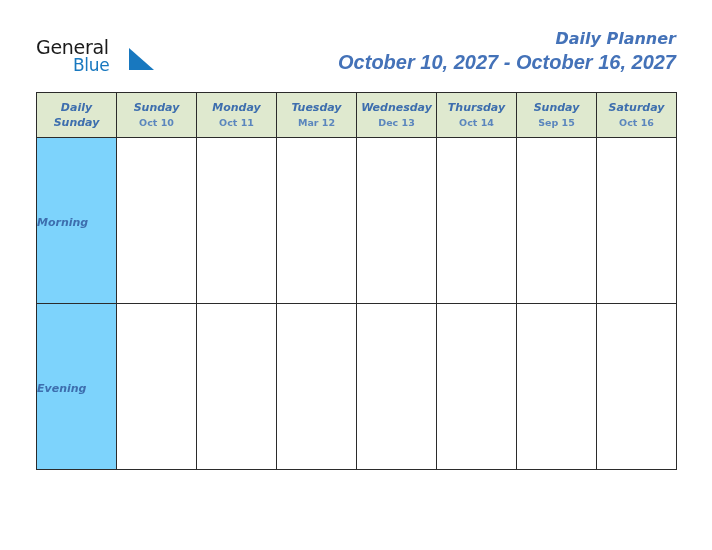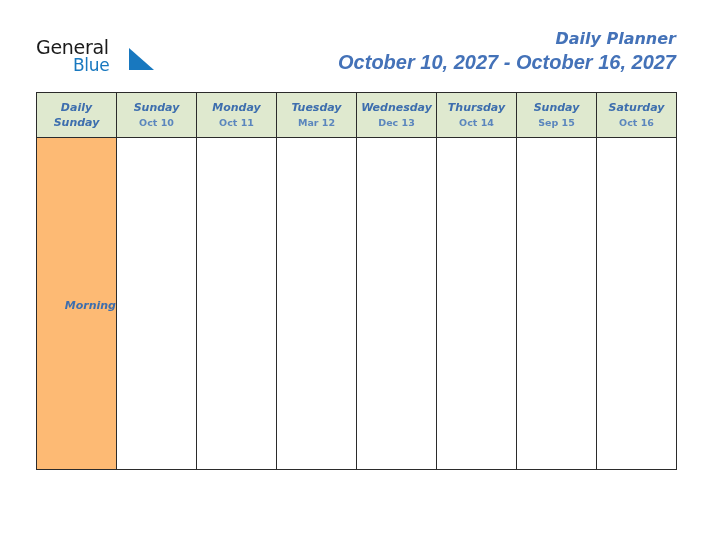--- a/index.html
+++ b/index.html
@@ -135,22 +135,22 @@
     line-height: 15px;
     text-align: center;
   }
 
   tbody td {
     height: 111px;
     vertical-align: middle;
     background: #ffffff;
   }
   tbody td.rowlabel {
-    background: #fdba74;
-    text-align: right;
+    background: #7dd3fc;
+    text-align: left;
   }
   .rowlabel-text {
     font-family: "DejaVu Sans", sans-serif;
     font-size: 11px;
     font-style: italic;
     font-weight: bold;
     color: #3d6eae;
   }
   .slot-cell { }
 </style>
@@ -231,16 +231,28 @@
           <span class="rowlabel-text">Morning</span>
         </td>
         <td class="slot-cell"></td>
         <td class="slot-cell"></td>
         <td class="slot-cell"></td>
         <td class="slot-cell"></td>
         <td class="slot-cell"></td>
         <td class="slot-cell"></td>
         <td class="slot-cell"></td>
       </tr>
+      <tr>
+        <td class="rowlabel">
+          <span class="rowlabel-text">Evening</span>
+        </td>
+        <td class="slot-cell"></td>
+        <td class="slot-cell"></td>
+        <td class="slot-cell"></td>
+        <td class="slot-cell"></td>
+        <td class="slot-cell"></td>
+        <td class="slot-cell"></td>
+        <td class="slot-cell"></td>
+      </tr>
     </tbody>
   </table>
 
 </div>
 
 </body></html>

